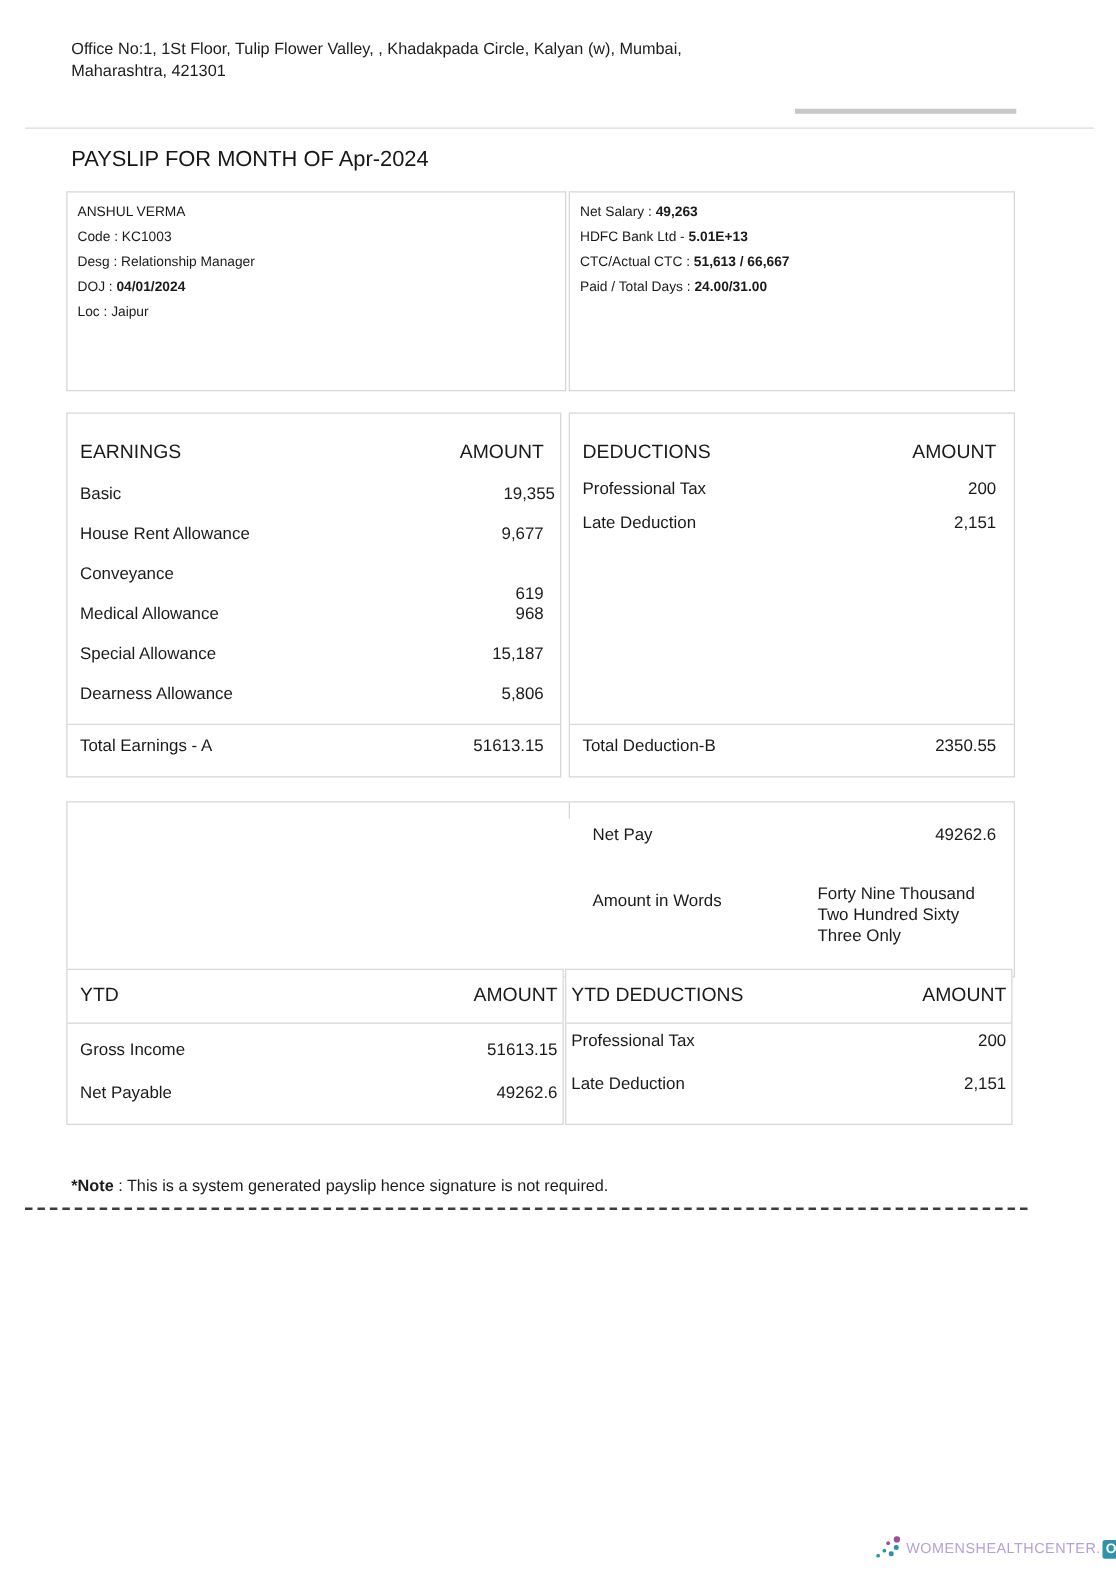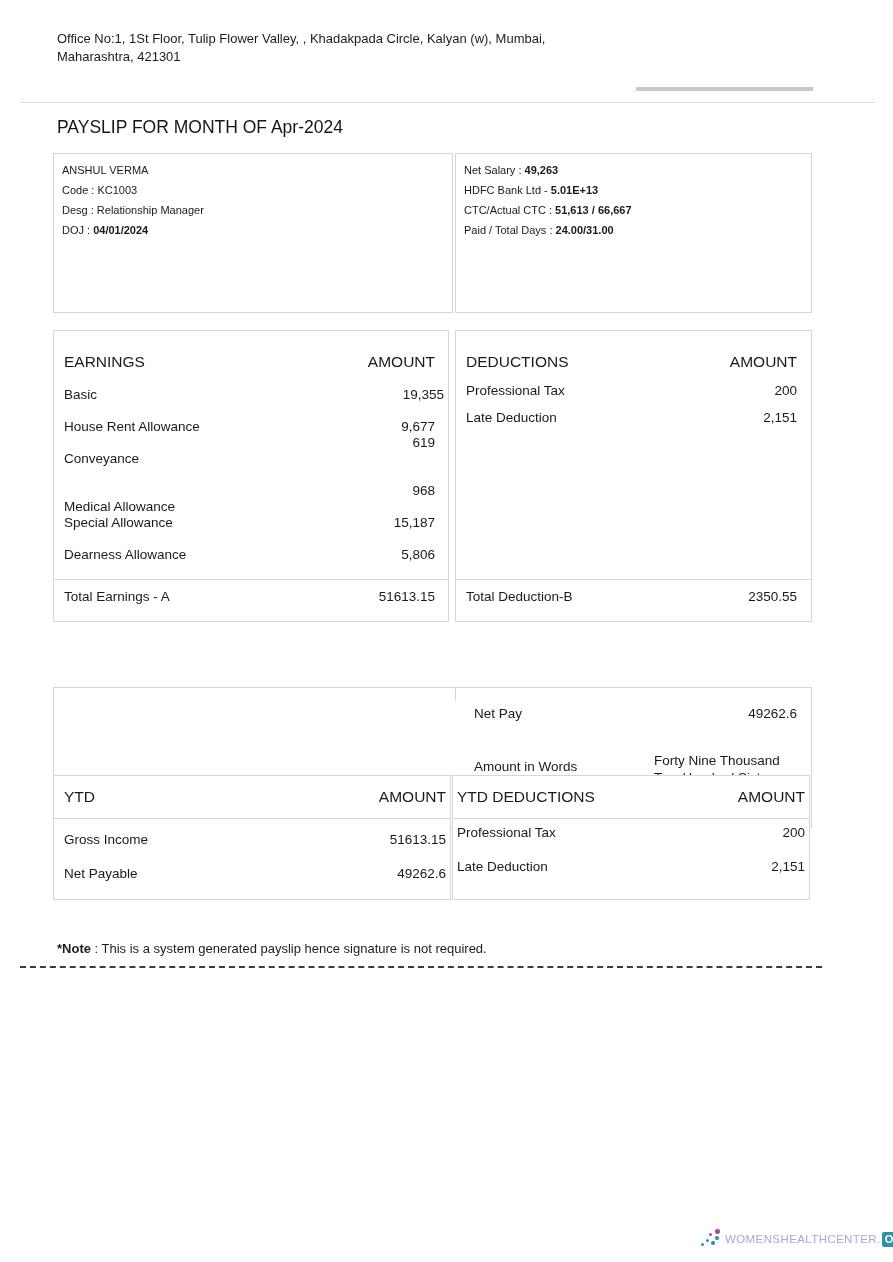--- a/index.html
+++ b/index.html
@@ -33,21 +33,21 @@
   
   .earn-box { left:53px; top:330px; width:396px; height:292px; }
   .ded-box  { left:455px; top:330px; width:357px; height:292px; }
   .tbl-header { position:absolute; left:10px; top:22px; font-size:15.5px; }
   .tbl-amount-header { position:absolute; top:22px; font-size:15.5px; }
   .row-label { position:absolute; font-size:13.5px; }
   .row-amount { position:absolute; font-size:13.5px; text-align:right; }
   .total-sep { position:absolute; left:0; right:0; top:248px; height:1px; background:#d9d9d9; }
 
   
-  .netpay-box { left:53px; top:641px; width:759px; height:141px;margin-top:46px; }
+  .netpay-box { left:53px; top:641px; width:759px; height:141px; }
   .netpay-stub { position:absolute; left:401px; top:0; width:1px; height:13px; background:#d6d6d6; }
   .words-value { position:absolute; left:600px; top:64px; width:152px; font-size:13.5px; line-height:17px; }
 
   
   .ytd-box    { left:53px;  top:775px; width:398px; height:125px; }
   .ytdded-box { left:452px; top:775px; width:358px; height:125px; }
   .ytd-header-rule { position:absolute; left:0; right:0; top:42px; height:1px; background:#d6d6d6; }
   .ytd-box .tbl-header { top:12px; }
   .ytdded-box .tbl-header { left:4px; top:12px; }
   .ytd-box .tbl-amount-header, .ytdded-box .tbl-amount-header { top:12px; }
@@ -77,40 +77,41 @@
   <div class="logo-shadow"></div>
   <div class="header-rule"></div>
 
   <div class="payslip-title">PAYSLIP FOR MONTH OF Apr-2024</div>
 
   <div class="box info-left">
     <div class="info-line">ANSHUL VERMA</div>
     <div class="info-line"><span>Code : </span><span>KC1003</span></div>
     <div class="info-line"><span>Desg : </span><span>Relationship Manager</span></div>
     <div class="info-line"><span>DOJ : </span><span class="val-bold">04/01/2024</span></div>
+    <div class="info-line"><span>Loc : </span><span>Jaipur</span></div>
   </div>
 
   <div class="box info-right">
     <div class="info-line"><span>Net Salary : </span><span class="val-bold">49,263</span></div>
     <div class="info-line"><span>HDFC Bank Ltd - </span><span class="val-bold">5.01E+13</span></div>
     <div class="info-line"><span>CTC/Actual CTC : </span><span class="val-bold">51,613 / 66,667</span></div>
     <div class="info-line"><span>Paid / Total Days : </span><span class="val-bold">24.00/31.00</span></div>
   </div>
 
   <div class="box earn-box">
     <div class="tbl-header">EARNINGS</div>
     <div class="tbl-amount-header" style="right:13px;">AMOUNT</div>
 
     <div class="row-label" style="left:10px; top:56px;">Basic</div>
     <div class="row-amount" style="right:4px; top:56px;margin-left:24px;">19,355</div>
     <div class="row-label" style="left:10px; top:88px;">House Rent Allowance</div>
     <div class="row-amount" style="right:13px; top:88px;">9,677</div>
     <div class="row-label" style="left:10px; top:120px;">Conveyance</div>
-    <div class="row-amount" style="right:13px; top:104px;margin-left:36px;">619</div>
-    <div class="row-label" style="left:10px; top:168px;">Medical Allowance</div>
+    <div class="row-amount" style="right:13px; top:136px;margin-left:36px;">619</div>
+    <div class="row-label" style="left:10px; top:152px;">Medical Allowance</div>
     <div class="row-amount" style="right:13px; top:152px;">968</div>
     <div class="row-label" style="left:10px; top:184px;">Special Allowance</div>
     <div class="row-amount" style="right:13px; top:184px;">15,187</div>
     <div class="row-label" style="left:10px; top:216px;">Dearness Allowance</div>
     <div class="row-amount" style="right:13px; top:216px;">5,806</div>
 
     <div class="total-sep"></div>
     <div class="row-label" style="left:10px; top:258px;">Total Earnings - A</div>
     <div class="row-amount" style="right:13px; top:258px;">51613.15</div>
   </div>

